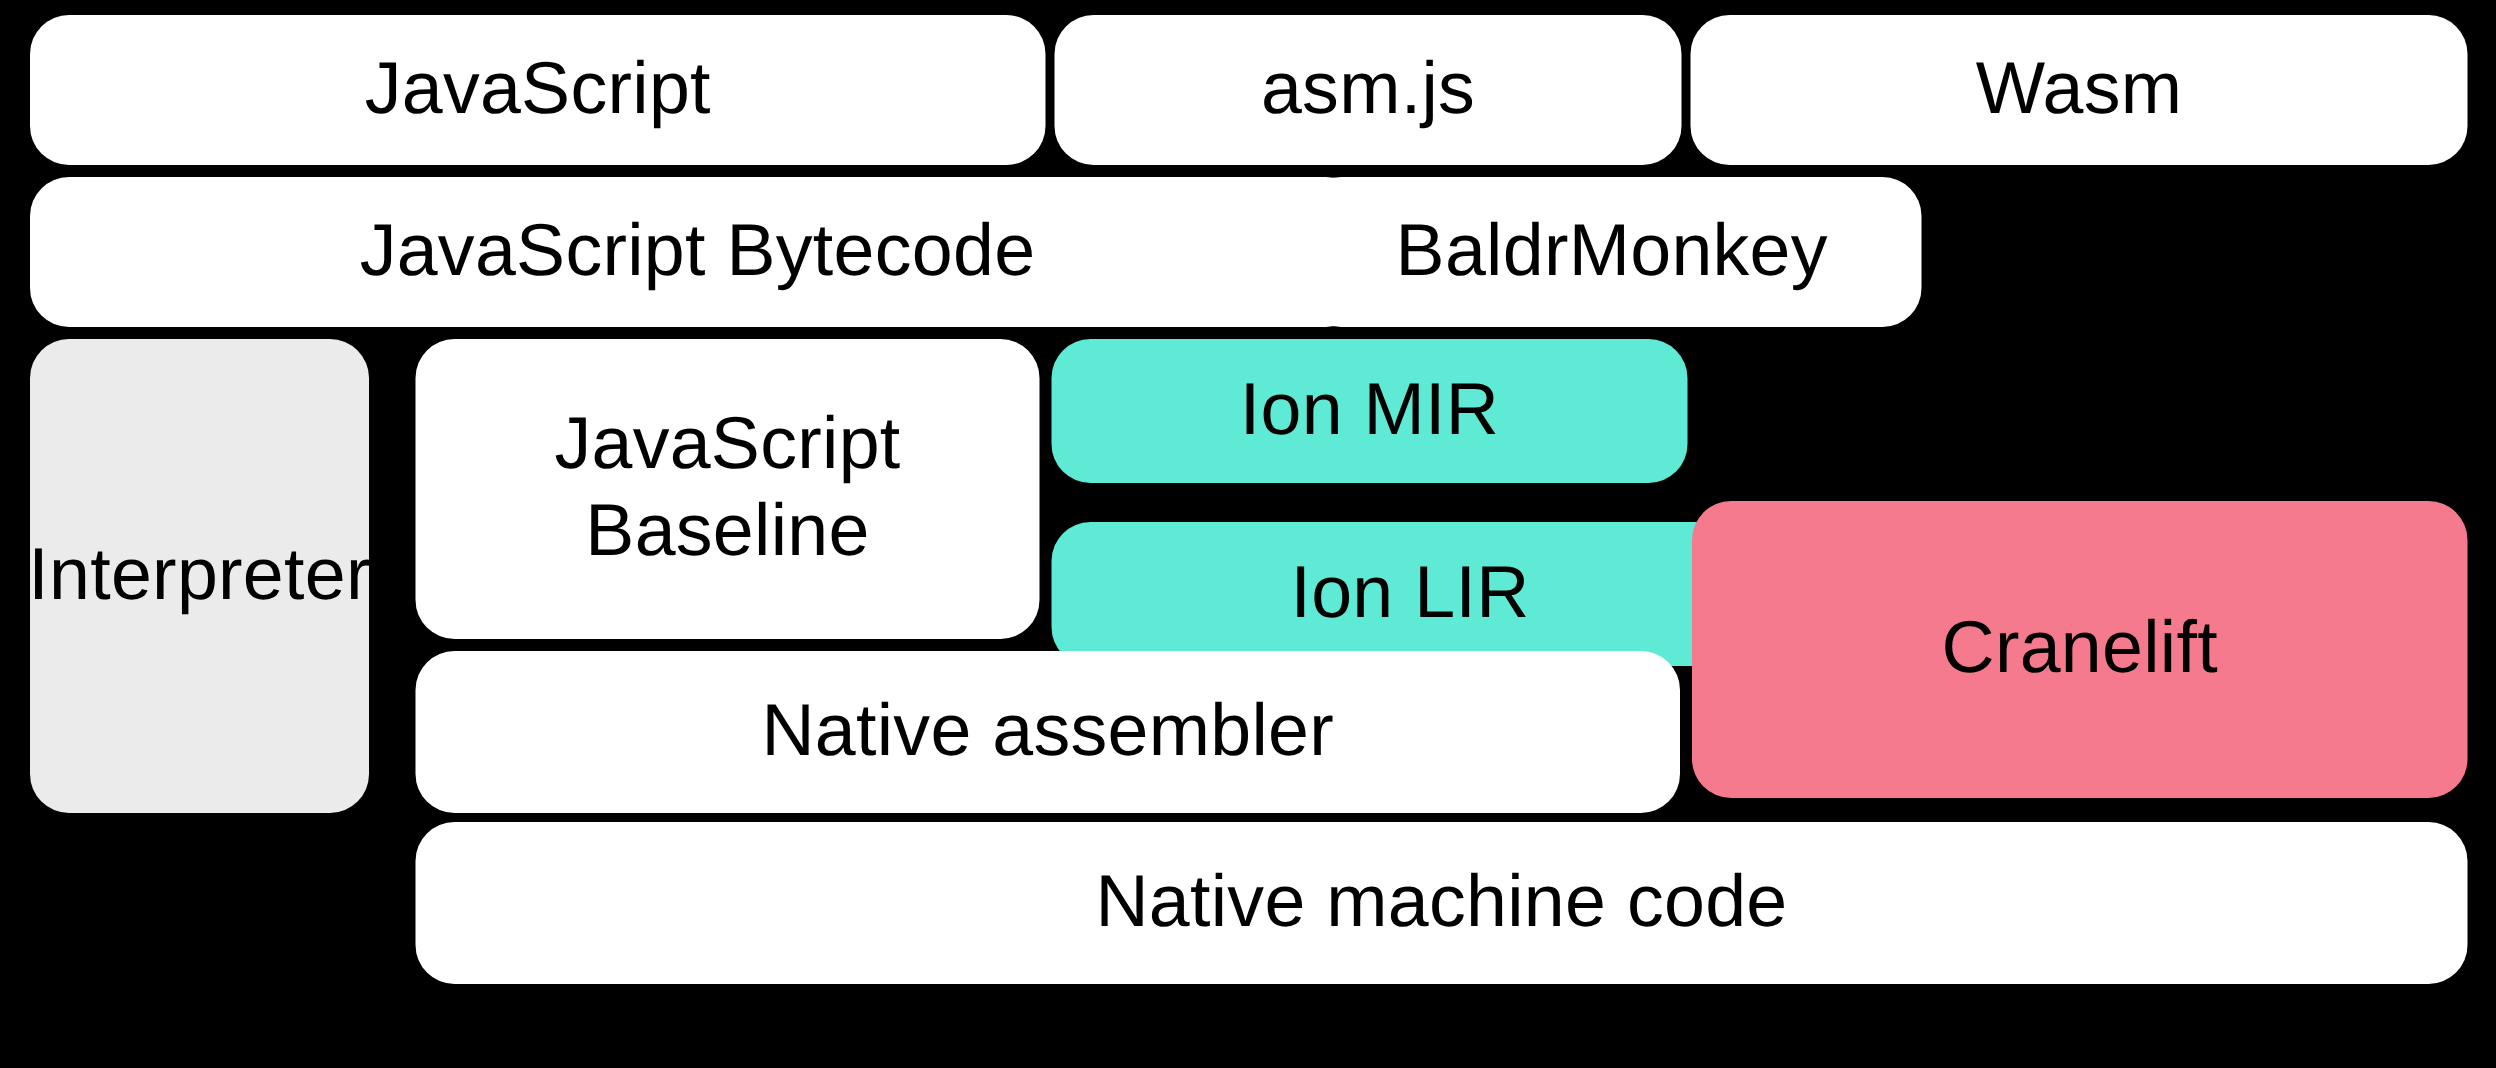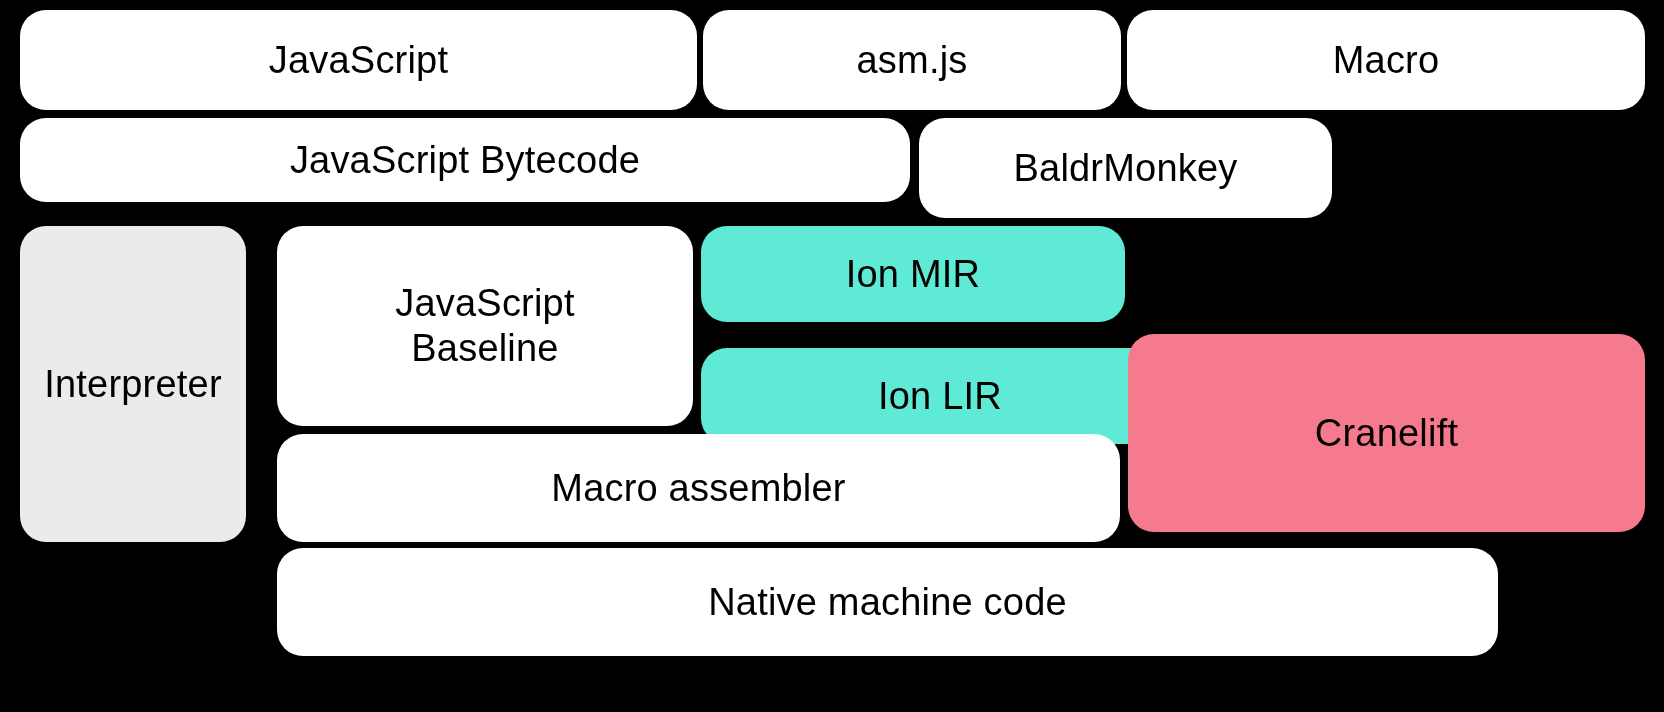--- a/index.html
+++ b/index.html
@@ -21,54 +21,54 @@
     position: absolute;
     box-sizing: border-box;
     display: flex;
     align-items: center;
     justify-content: center;
     text-align: center;
     border-radius: 26px;
     background: #ffffff;
     color: #000000;
     font-family: "Liberation Sans", sans-serif;
-    font-size: 38px;
+    font-size: 49px;
     line-height: 1.18;
     font-weight: 400;
     letter-spacing: 0.2px;
     white-space: pre-line;
     user-select: none;
   }
   .box.gray   { background: #ebebeb; }
   .box.green  { background: #5eead4; }
   .box.pink   { background: #f67a8e; text-align: right; }
 </style>
 </head>
 <body>
 
 <div id="stage">
 
   <div class="box" style="left:20px; top:10px; width:677px; height:100px;">JavaScript</div>
 
   <div class="box" style="left:703px; top:10px; width:418px; height:100px;text-align:center;">asm.js</div>
 
-  <div class="box" style="left:1127px; top:10px; width:518px; height:100px;">Macro</div>
+  <div class="box" style="left:1127px; top:10px; width:518px; height:100px;">Wasm</div>
 
-  <div class="box" style="left:20px; top:118px; width:890px; height:84px;">JavaScript Bytecode</div>
+  <div class="box" style="left:20px; top:118px; width:890px; height:100px;">JavaScript Bytecode</div>
 
-  <div class="box" style="left:919px; top:118px; width:413px; height:100px;">BaldrMonkey</div>
+  <div class="box" style="left:868px; top:118px; width:413px; height:100px;">BaldrMonkey</div>
 
   <div class="box gray" style="left:20px; top:226px; width:226px; height:316px;">Interpreter</div>
 
   <div class="box" style="left:277px; top:226px; width:416px; height:200px;">JavaScript
 Baseline</div>
 
   <div class="box green" style="left:701px; top:226px; width:424px; height:96px;">Ion MIR</div>
 
   <div class="box green" style="left:701px; top:348px; width:478px; height:96px;">Ion LIR</div>
 
   <div class="box pink" style="left:1128px; top:334px; width:517px; height:198px;">Cranelift</div>
 
-  <div class="box" style="left:277px; top:434px; width:843px; height:108px;">Macro assembler</div>
+  <div class="box" style="left:277px; top:434px; width:843px; height:108px;">Native assembler</div>
 
-  <div class="box" style="left:277px; top:548px; width:1221px; height:108px;">Native machine code</div>
+  <div class="box" style="left:277px; top:548px; width:1368px; height:108px;">Native machine code</div>
 
 </div>
 
 </body></html>

